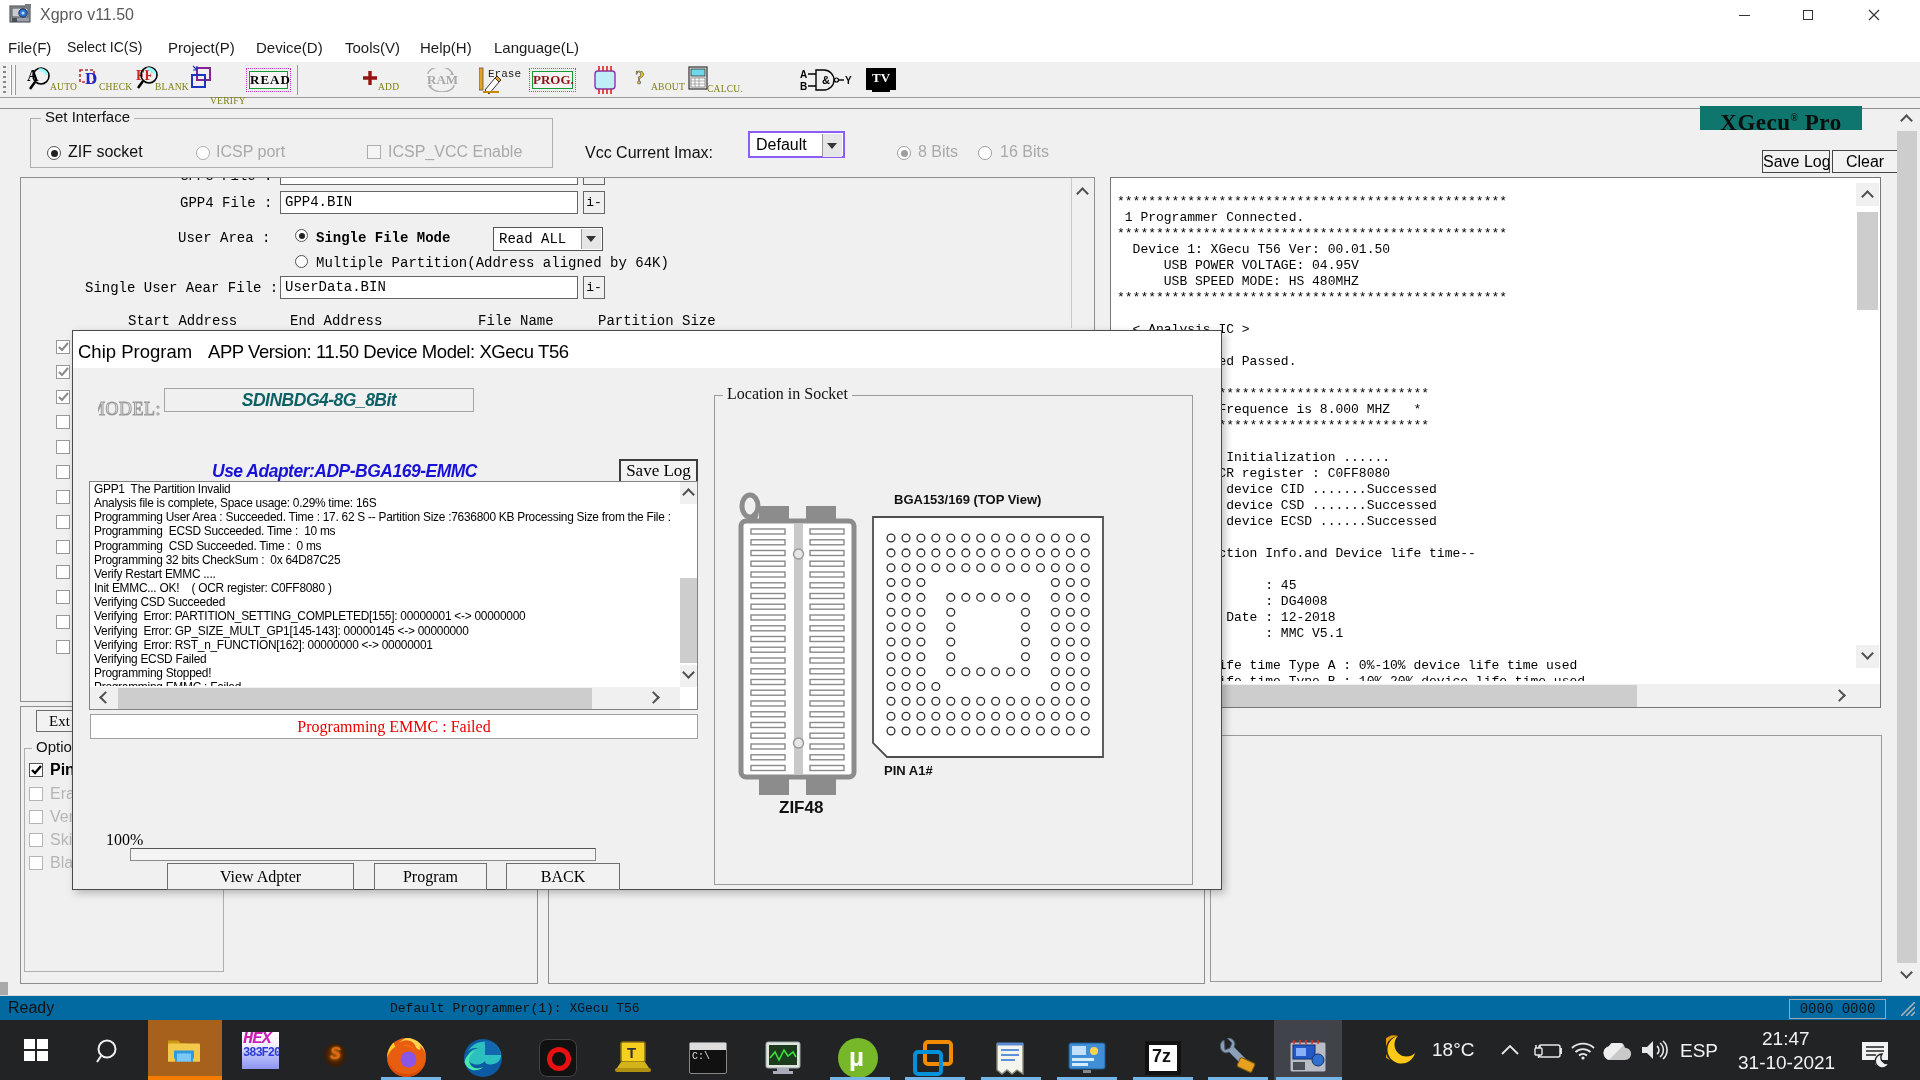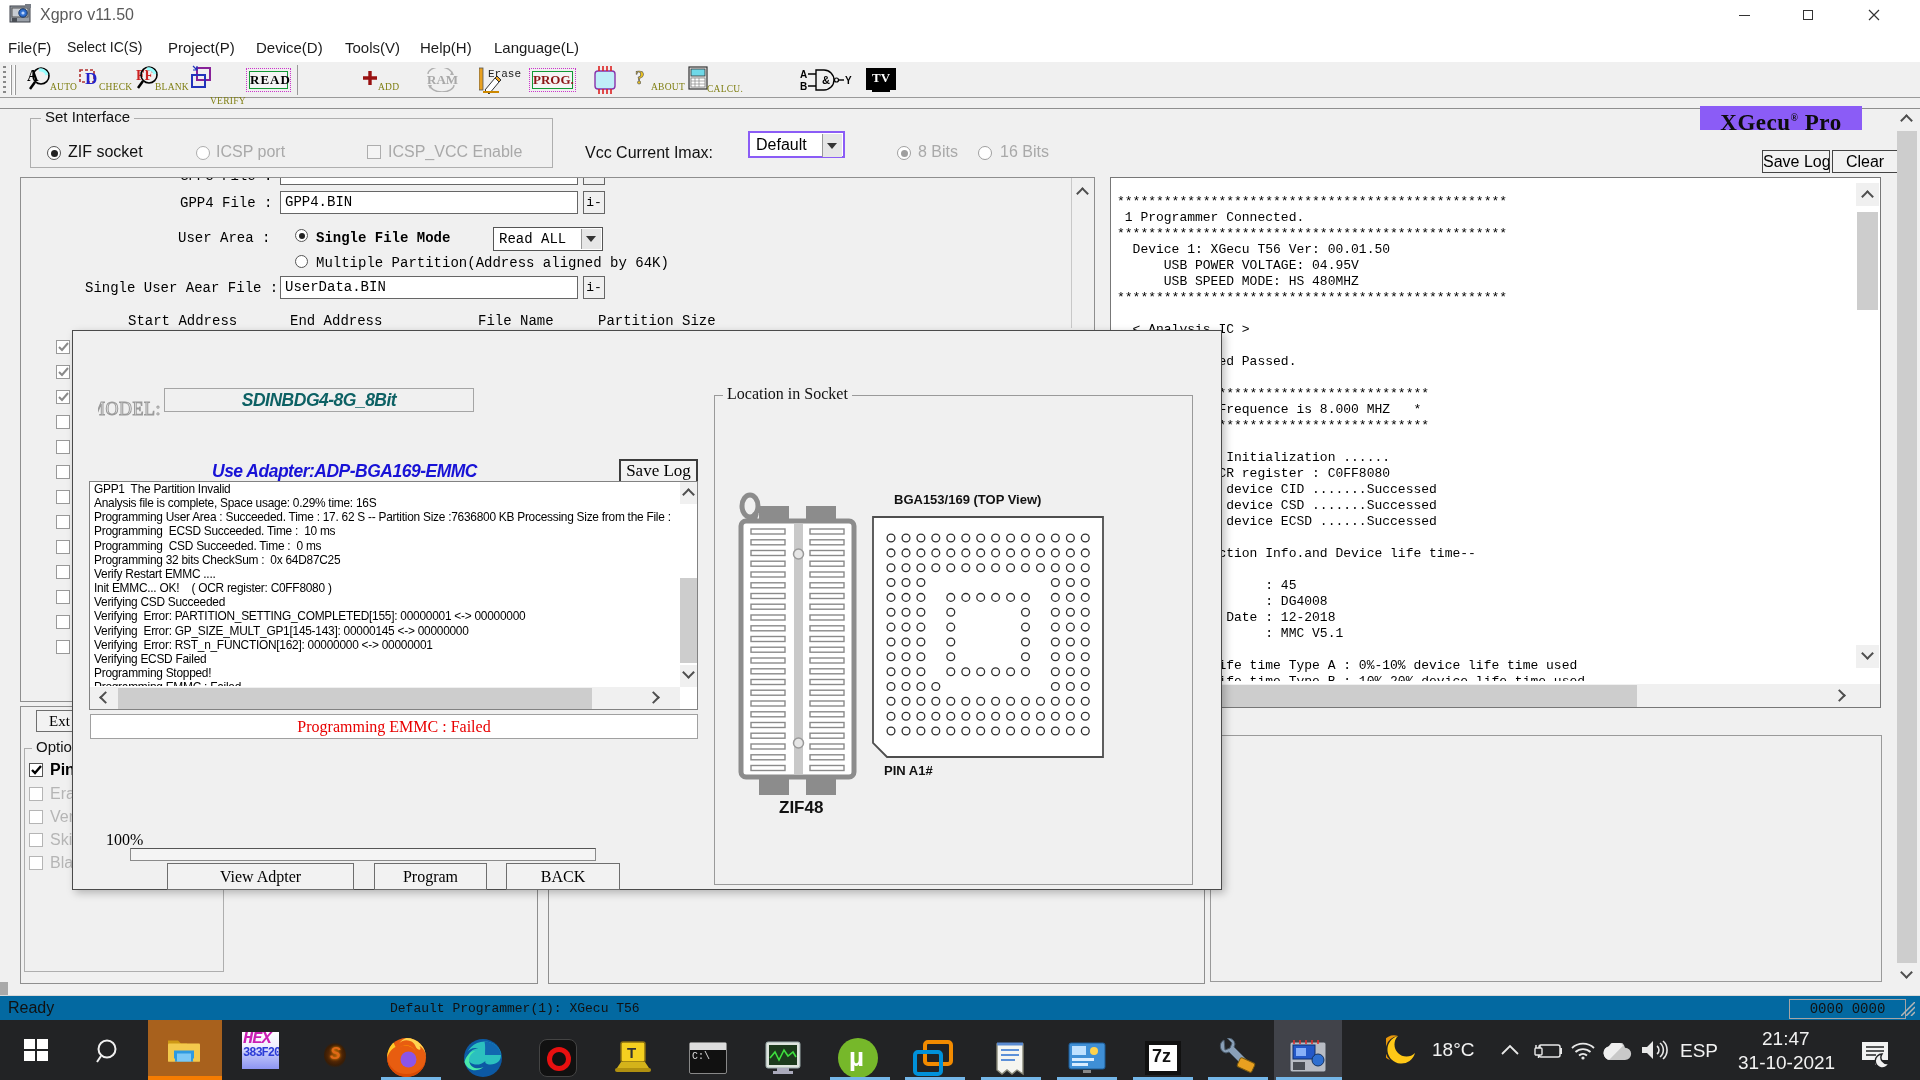--- a/index.html
+++ b/index.html
@@ -226,21 +226,21 @@
     </svg>
 <span class="abs" style="left:50px;top:652px;font-size:16px;font-weight:bold;color:#000">Pin</span>
 <div class="cb" style="left:29px;top:678px;border-color:#b5b5b5"></div>
 <span class="abs" style="left:50px;top:676px;font-size:16px;font-weight:normal;color:#b5b5b5">Era</span>
 <div class="cb" style="left:29px;top:701px;border-color:#b5b5b5"></div>
 <span class="abs" style="left:50px;top:699px;font-size:16px;font-weight:normal;color:#b5b5b5">Ver</span>
 <div class="cb" style="left:29px;top:724px;border-color:#b5b5b5"></div>
 <span class="abs" style="left:50px;top:722px;font-size:16px;font-weight:normal;color:#b5b5b5">Ski</span>
 <div class="cb" style="left:29px;top:747px;border-color:#b5b5b5"></div>
 <span class="abs" style="left:50px;top:745px;font-size:16px;font-weight:normal;color:#b5b5b5">Bla</span>
-<div class="abs serif" style="left:1700px;top:-3px;width:162px;height:24px;background:#8b5cf6;
+<div class="abs serif" style="left:1700px;top:-3px;width:162px;height:24px;background:#0f766e;
 text-align:center;font-weight:bold;font-size:23px;line-height:23px;color:#0d0d0d;letter-spacing:0.5px">XGecu<sup style="font-size:10px">®</sup> Pro</div>
 <div class="btn" style="left:1762px;top:41px;width:68px;height:23px;font-size:16px;line-height:21px;border-color:#444;white-space:nowrap;overflow:hidden">Save Log</div>
 <div class="btn" style="left:1832px;top:41px;width:66px;height:23px;font-size:16px;line-height:21px;border-color:#444">Clear</div>
 <div class="abs" style="left:1110px;top:68px;width:771px;height:531px;border:1px solid #777;background:#fff"></div>
 <pre class="abs mono" style="left:1117px;top:85px;width:735px;height:487px;overflow:hidden;
 font-size:13px;line-height:16px;color:#000">**************************************************
  1 Programmer Connected.
 **************************************************
   Device 1: XGecu T56 Ver: 00.01.50
       USB POWER VOLTAGE: 04.95V
@@ -288,28 +288,32 @@
       <i class="chev cu" style="left:5px;top:7px"></i>
     </div>
 <div class="sbthumb" style="left:1897px;top:22px;width:20px;height:832px"></div>
 <div class="sb" style="left:1897px;top:856px;width:20px;height:20px">
       <i class="chev cd" style="left:5px;top:3px"></i>
     </div>
 </div>
 <div class="abs" style="left:0;top:995px;width:1920px;height:25px;background:#0369a1;border-top:1px solid #d9d9d9">
 <span class="abs" style="left:8px;top:3px;font-size:16px;color:#111">Ready</span>
 <span class="abs mono" style="left:390px;top:5px;font-size:13px;color:#111">Default Programmer(1): XGecu T56</span>
-<div class="abs mono" style="left:1789px;top:3px;width:117px;height:20px;border:1px solid #a5a5a5;
+<div class="abs mono" style="left:1789px;top:3px;width:97px;height:20px;border:1px solid #a5a5a5;
 font-size:14px;text-align:center;line-height:18px;color:#111">0000 0000</div>
 <svg class="abs" style="left:1901px;top:6px" width="14" height="14">
       <path d="M14 0 L0 14 M14 5 L5 14 M14 10 L10 14" stroke="#b5b5b5" stroke-width="1.5"></path>
     </svg>
 </div>
 <div class="abs" style="left:72px;top:330px;width:1150px;height:560px;background:#f0f0f0;
 border:1px solid #4a4a4a;box-shadow:3px 3px 8px rgba(0,0,0,0.25)">
+<div class="abs" style="left:0;top:0;width:1148px;height:37px;background:#fff">
+<span class="abs" style="left:5px;top:10px;font-size:18.5px;color:#000;white-space:nowrap">Chip Program</span>
+<span class="abs" style="left:135px;top:10px;font-size:18.5px;letter-spacing:-0.45px;color:#000;white-space:nowrap">APP Version: 11.50 Device Model: XGecu T56</span>
+</div>
 <div class="abs serif" style="left:25px;top:68px;width:64px;height:20px;overflow:hidden">
 <span style="position:absolute;left:-9px;top:0;font-size:18px;color:#f0f0f0;-webkit-text-stroke:1px #9a9a9a;letter-spacing:0.5px">MODEL:</span>
     </div>
 <div class="abs" style="left:91px;top:57px;width:310px;height:24px;border:1px solid #a5a5a5;text-align:center">
 <span style="font-size:17.5px;font-weight:bold;font-style:italic;color:#0d6164;line-height:22px;letter-spacing:-0.5px">SDINBDG4-8G_8Bit</span></div>
 <div class="abs" style="left:139px;top:130px;font-size:17.5px;font-weight:bold;font-style:italic;color:#1812d6;letter-spacing:-0.5px">Use Adapter:ADP-BGA169-EMMC</div>
 <div class="btn serif" style="left:546px;top:128px;width:79px;height:24px;border:2px solid #3c3c3c;font-size:17px;line-height:20px">Save Log</div>
 <div class="abs" style="left:16px;top:150px;width:609px;height:229px;border:1px solid #828282;background:#fff"></div>
 <pre class="abs" style="left:21px;top:151px;width:580px;height:204px;overflow:hidden;
 font-family:'Liberation Sans',sans-serif;font-size:11.9px;line-height:14.15px;letter-spacing:-0.25px;color:#000">GPP1  The Partition Invalid

